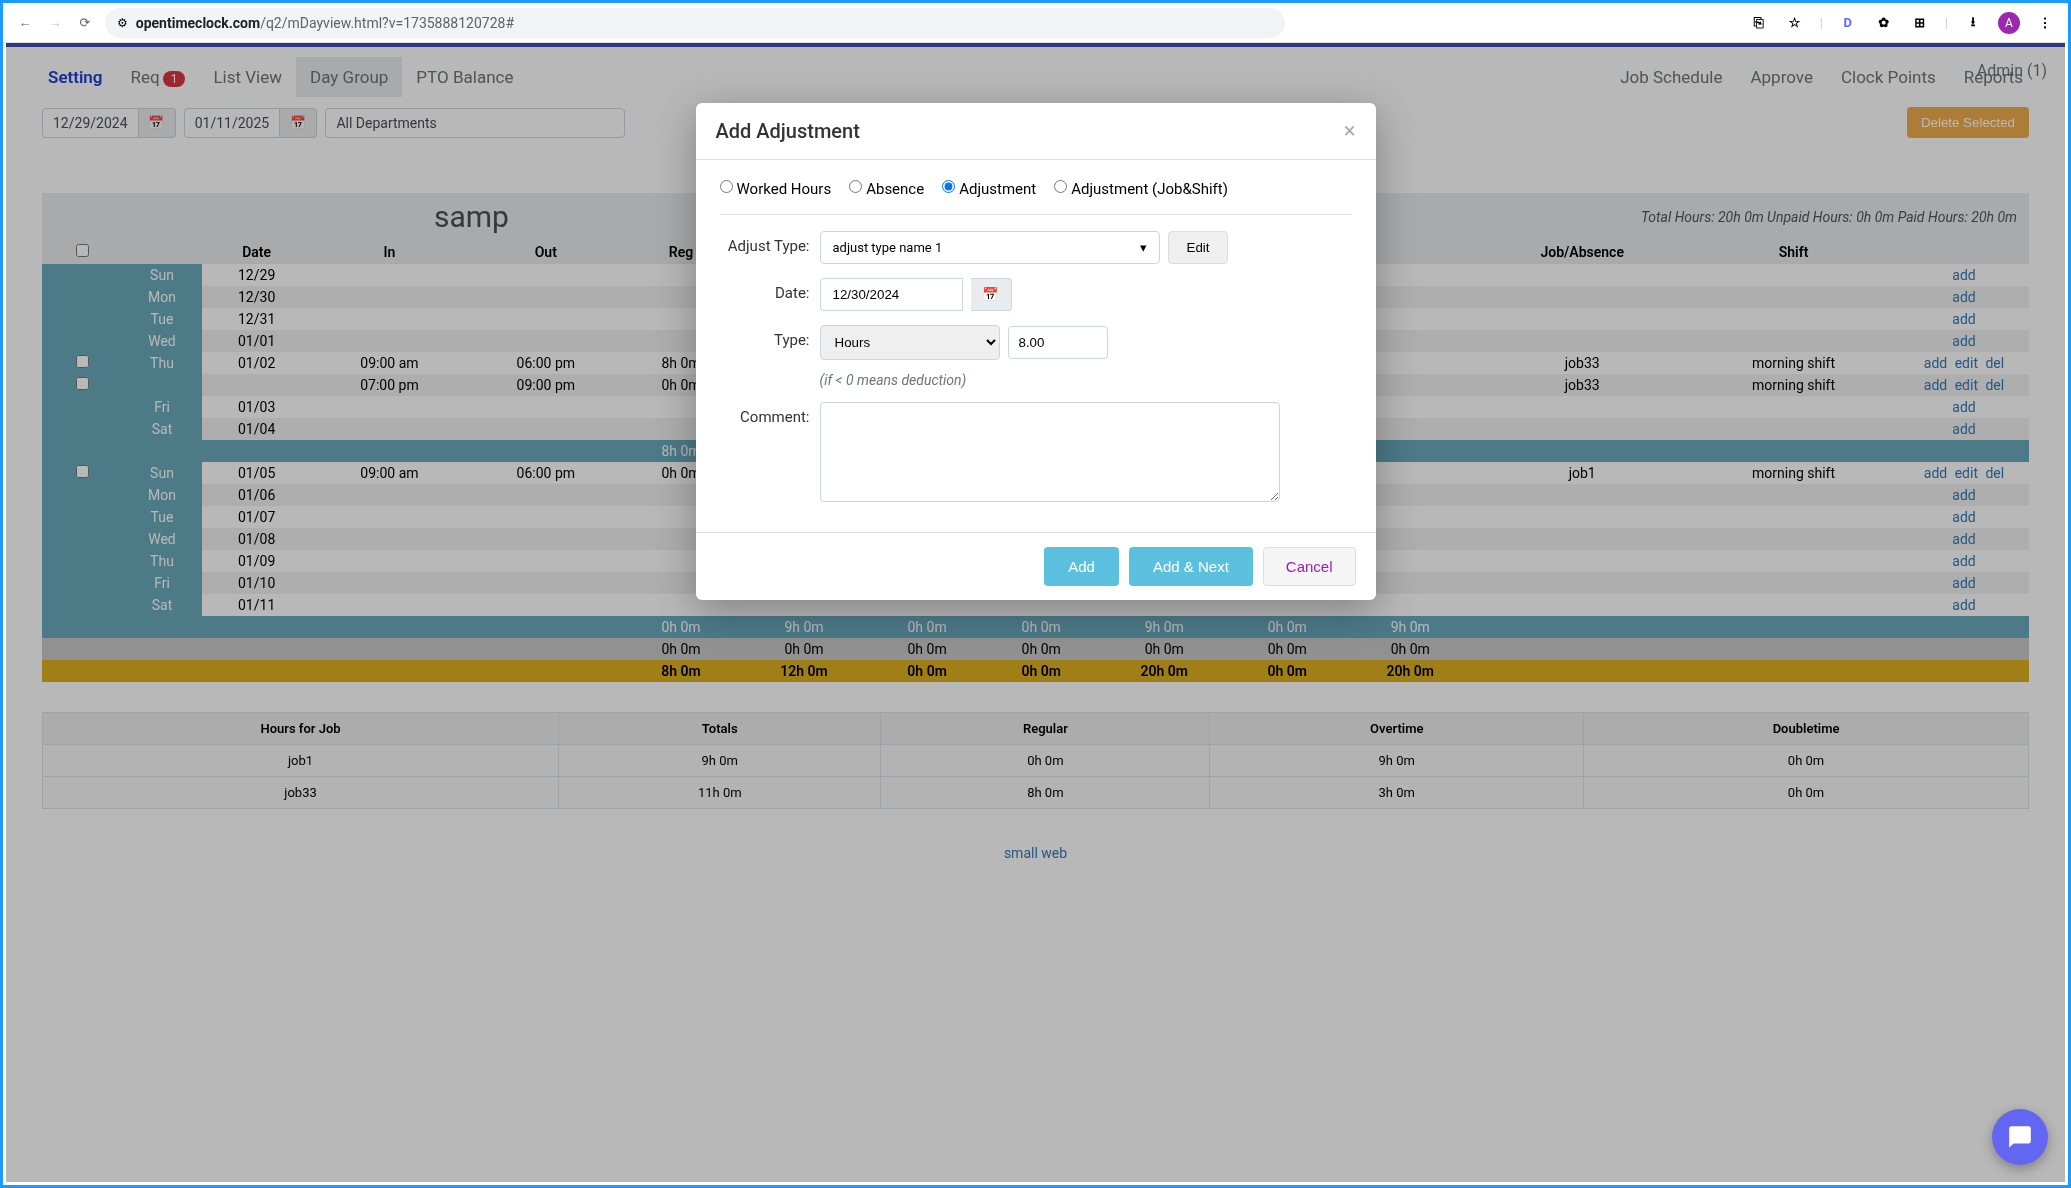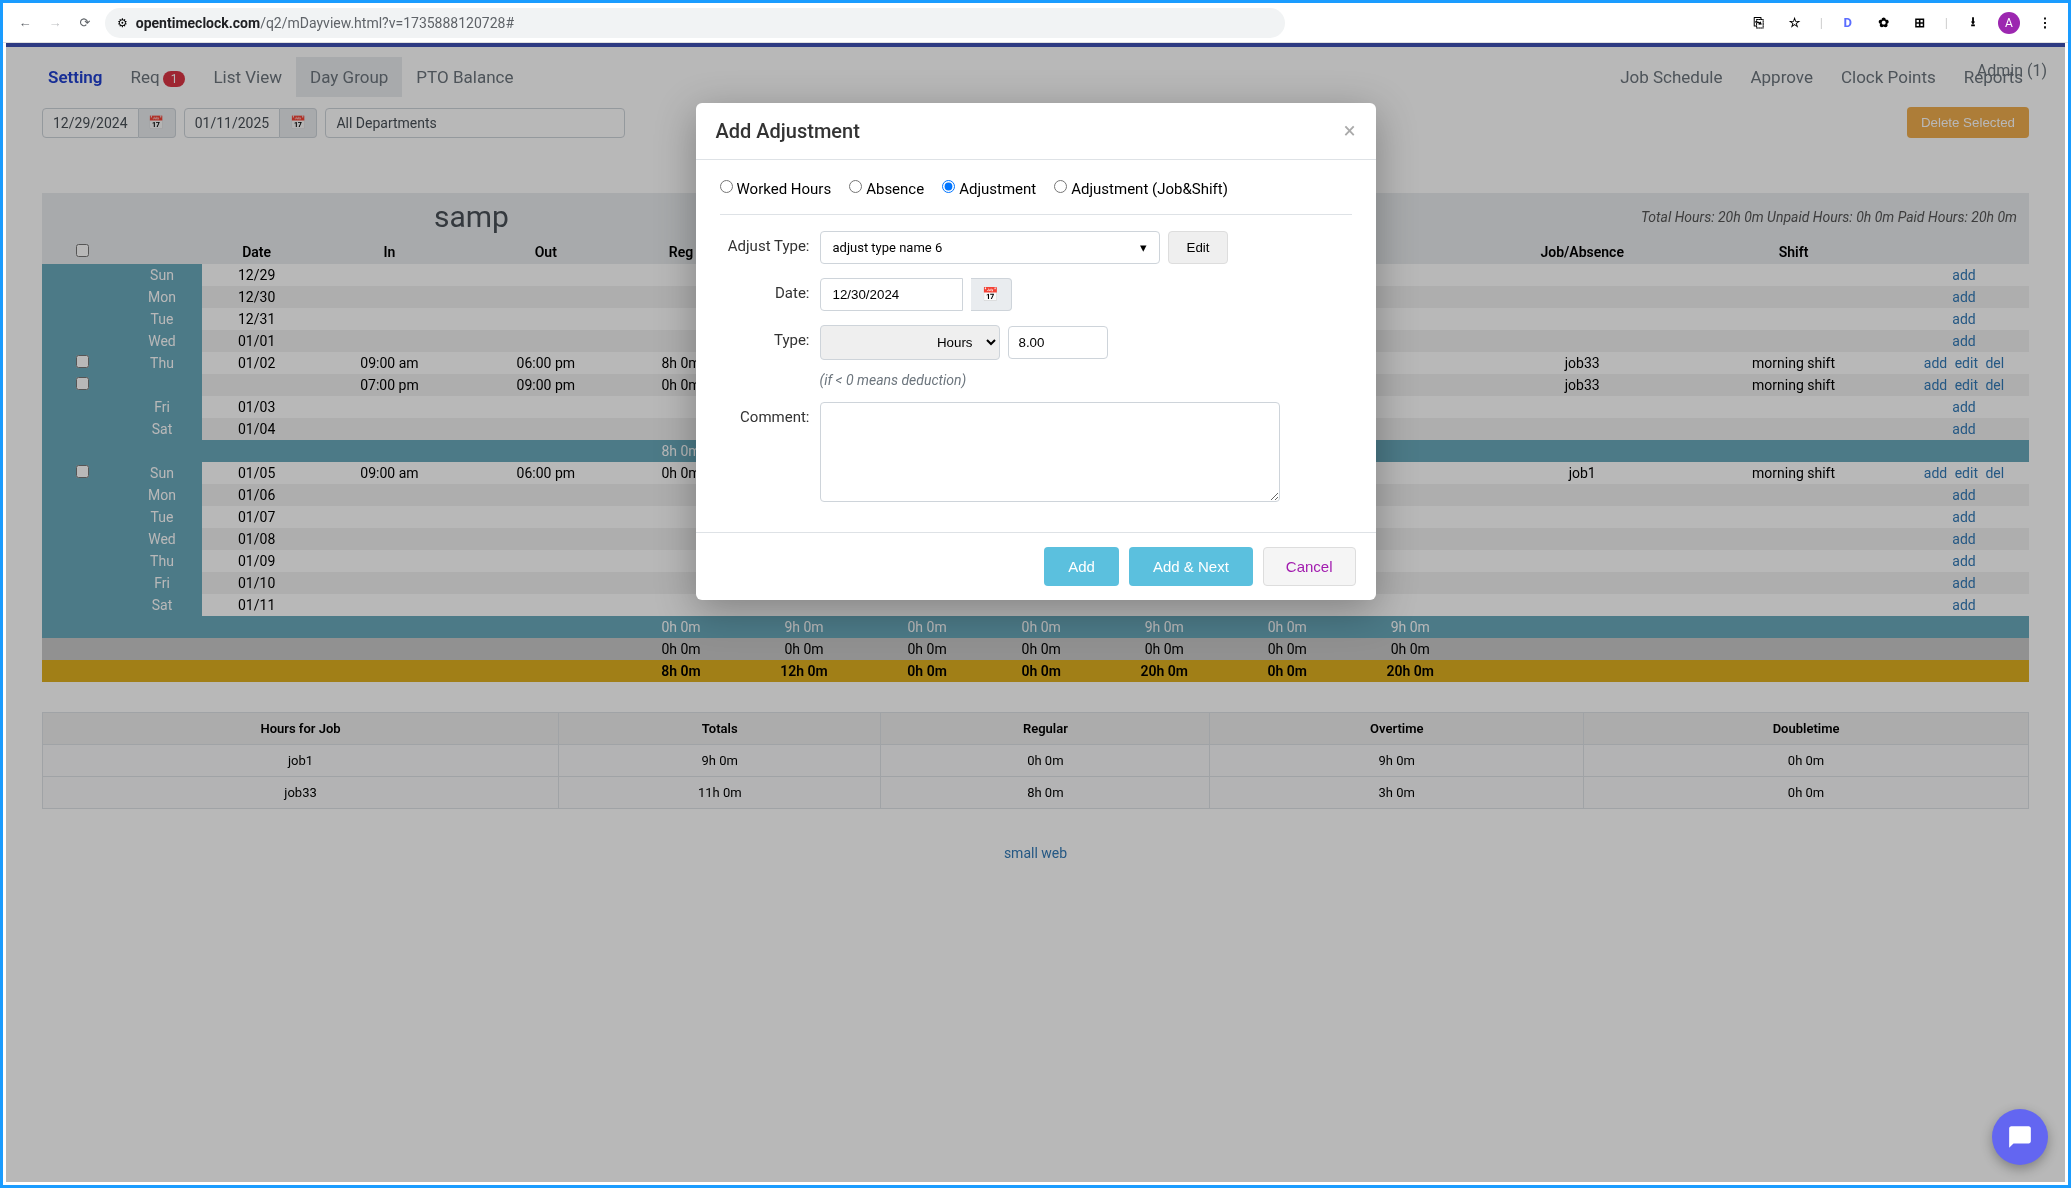--- a/index.html
+++ b/index.html
@@ -101,21 +101,21 @@
 .modal-body { padding:16px 24px;}
 .radio-row { display:flex; gap:18px; padding:4px 0 16px 0; border-bottom:1px solid #dee2e6; margin-bottom:16px; font-size:15px;}
 .radio-item { display:flex; align-items:flex-start; gap:4px;}
 .form-row { display:flex; align-items:flex-start; margin-bottom:14px;}
 .form-label { width:100px; text-align:right; padding-right:10px; padding-top:6px; font-size:15px; color:#333;}
 .form-control-wrap { flex:1; display:flex; gap:8px; align-items:center; flex-wrap:wrap;}
 .dropdown-box { border:1px solid #ced4da; border-radius:4px; padding:8px 12px; width:340px; display:flex; justify-content:space-between; align-items:center; background:#fff;}
 .edit-btn { background:#efefef; border:1px solid #ddd; border-radius:4px; padding:8px 18px; cursor:pointer;}
 .date-input { border:1px solid #ced4da; border-radius:4px 0 0 4px; padding:8px 12px; width:143px;}
 .date-btn { border:1px solid #ced4da; border-left:none; border-radius:0 4px 4px 0; padding:8px 12px; background:#e9ecef;}
-.type-select { border:1px solid #ced4da; border-radius:4px; padding:8px 10px; width:180px;text-align:right;}
+.type-select { border:1px solid #ced4da; border-radius:4px; padding:8px 10px; width:180px;}
 .hours-input { border:1px solid #ced4da; border-radius:4px; padding:8px 10px; width:100px;}
 .hint-text { font-style:italic; color:#6c757d; font-size:14px; margin-top:4px; width:100%;}
 .comment-box { border:1px solid #ced4da; border-radius:4px; width:460px; height:100px; resize:both;}
 .modal-footer { padding:14px 20px; border-top:1px solid #dee2e6; display:flex; justify-content:flex-end; gap:10px;}
 .btn-primary { background:#5bc0de; color:#fff; border:none; border-radius:4px; padding:10px 24px; font-size:15px; cursor:pointer;}
 .btn-default { background:#f5f5f5; color:#a21caf; border:1px solid #ddd; border-radius:4px; padding:10px 22px; font-size:15px; cursor:pointer;}
 .chat-bubble { position:absolute; bottom:20px; right:20px; width:56px; height:56px; border-radius:50%; background:#6366f1; display:flex; align-items:center; justify-content:center; z-index:200; box-shadow:0 4px 12px rgba(0,0,0,0.3);}
 </style>
 </head>
 <body>
@@ -444,21 +444,21 @@
       <label class="radio-item">
           <input type="radio" name="et" style="">
           <span>Adjustment (Job&amp;Shift)</span>
         </label>
     </div>
 
     <div class="form-row">
       <div class="form-label">Adjust Type:</div>
       <div class="form-control-wrap">
         <div class="dropdown-box">
-          <span>adjust type name 6</span>
+          <span>adjust type name 1</span>
           <span>▾</span>
         </div>
         <button class="edit-btn">Edit</button>
       </div>
     </div>
 
     <div class="form-row">
       <div class="form-label">Date:</div>
       <div class="form-control-wrap">
         <input class="date-input" value="12/30/2024" style="">

